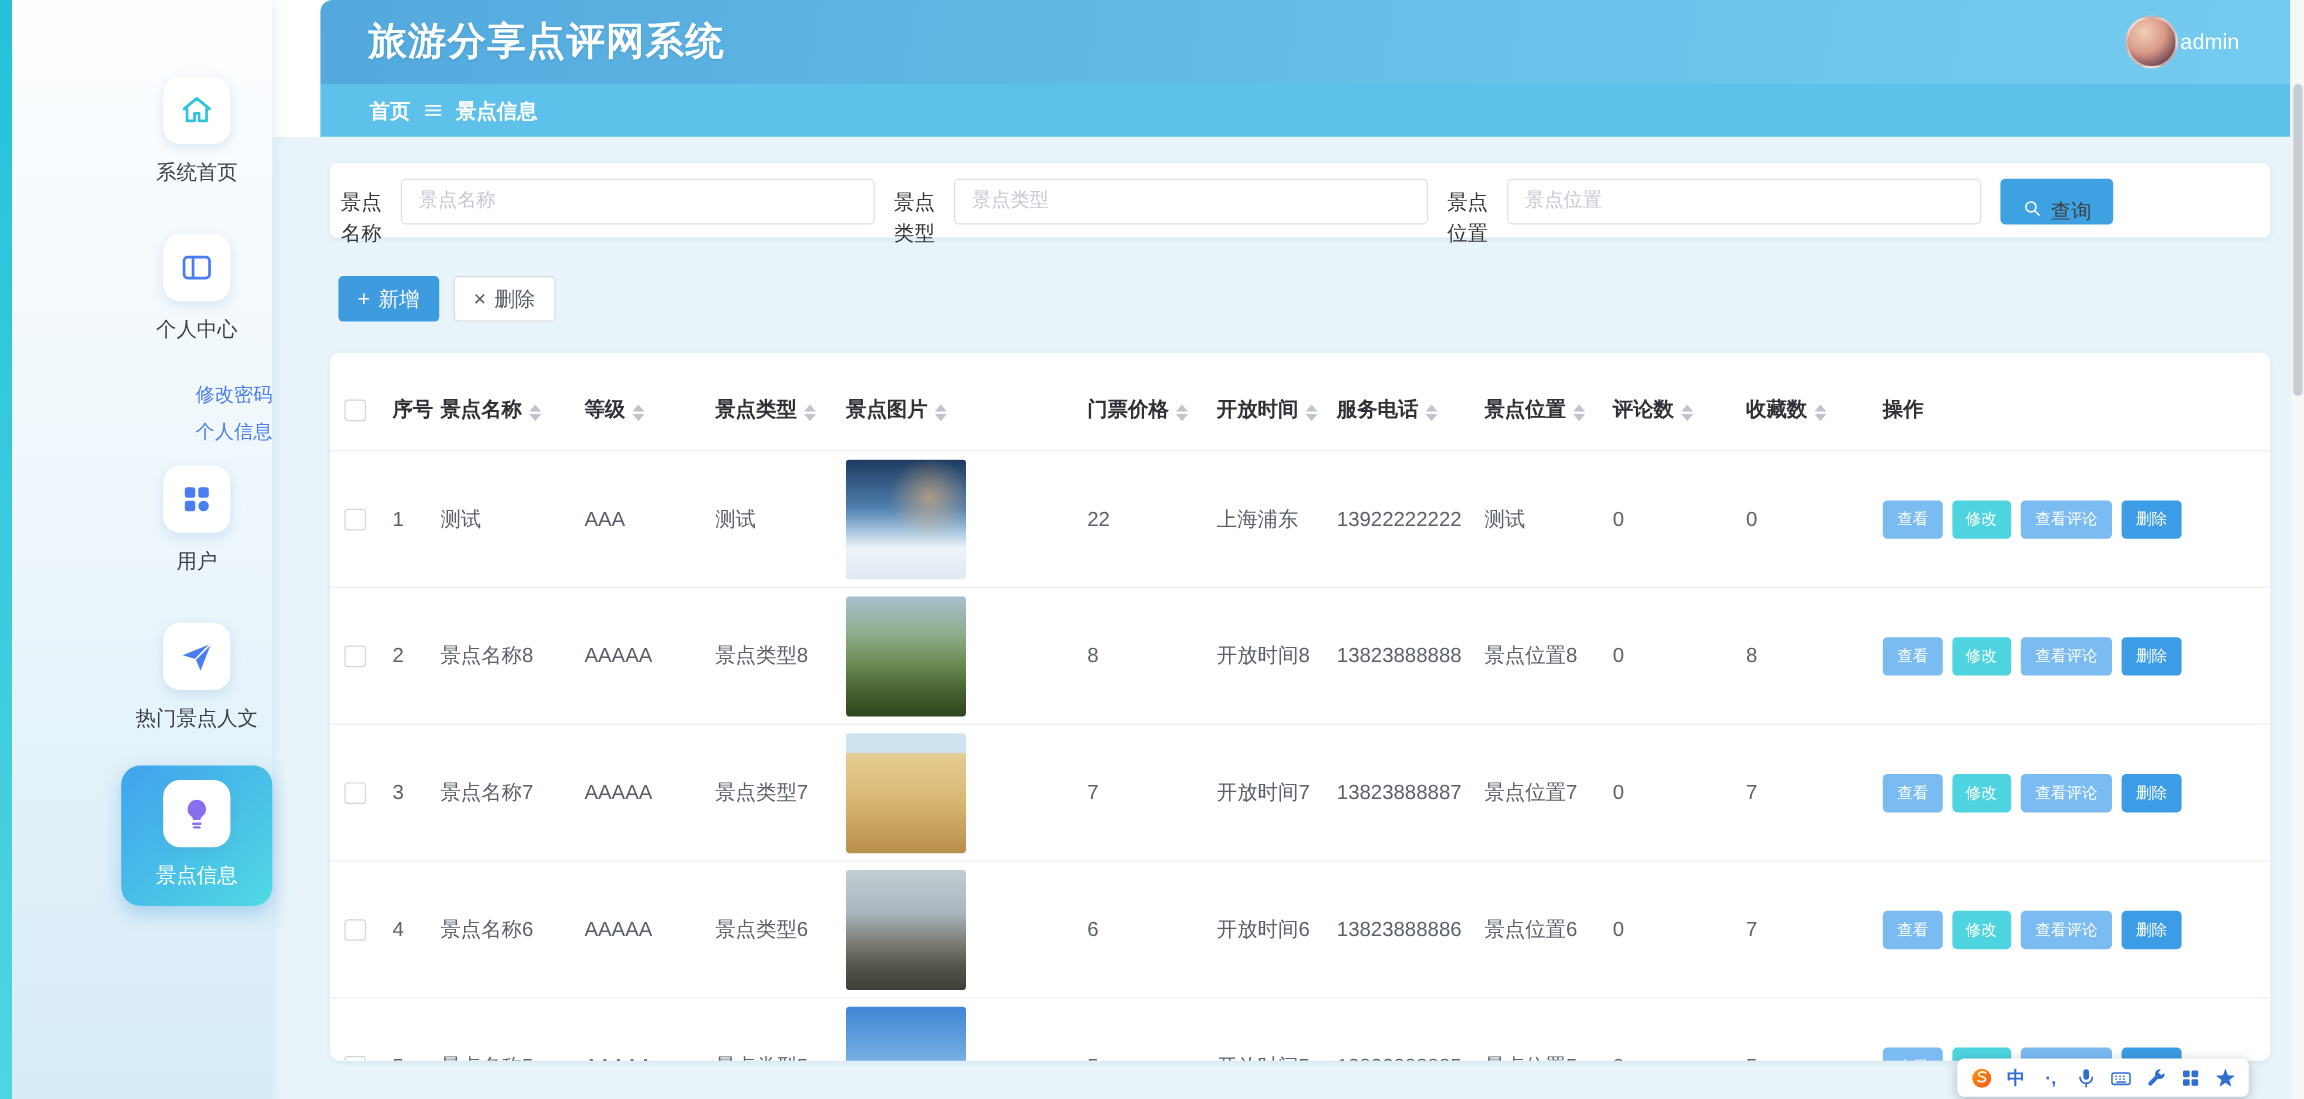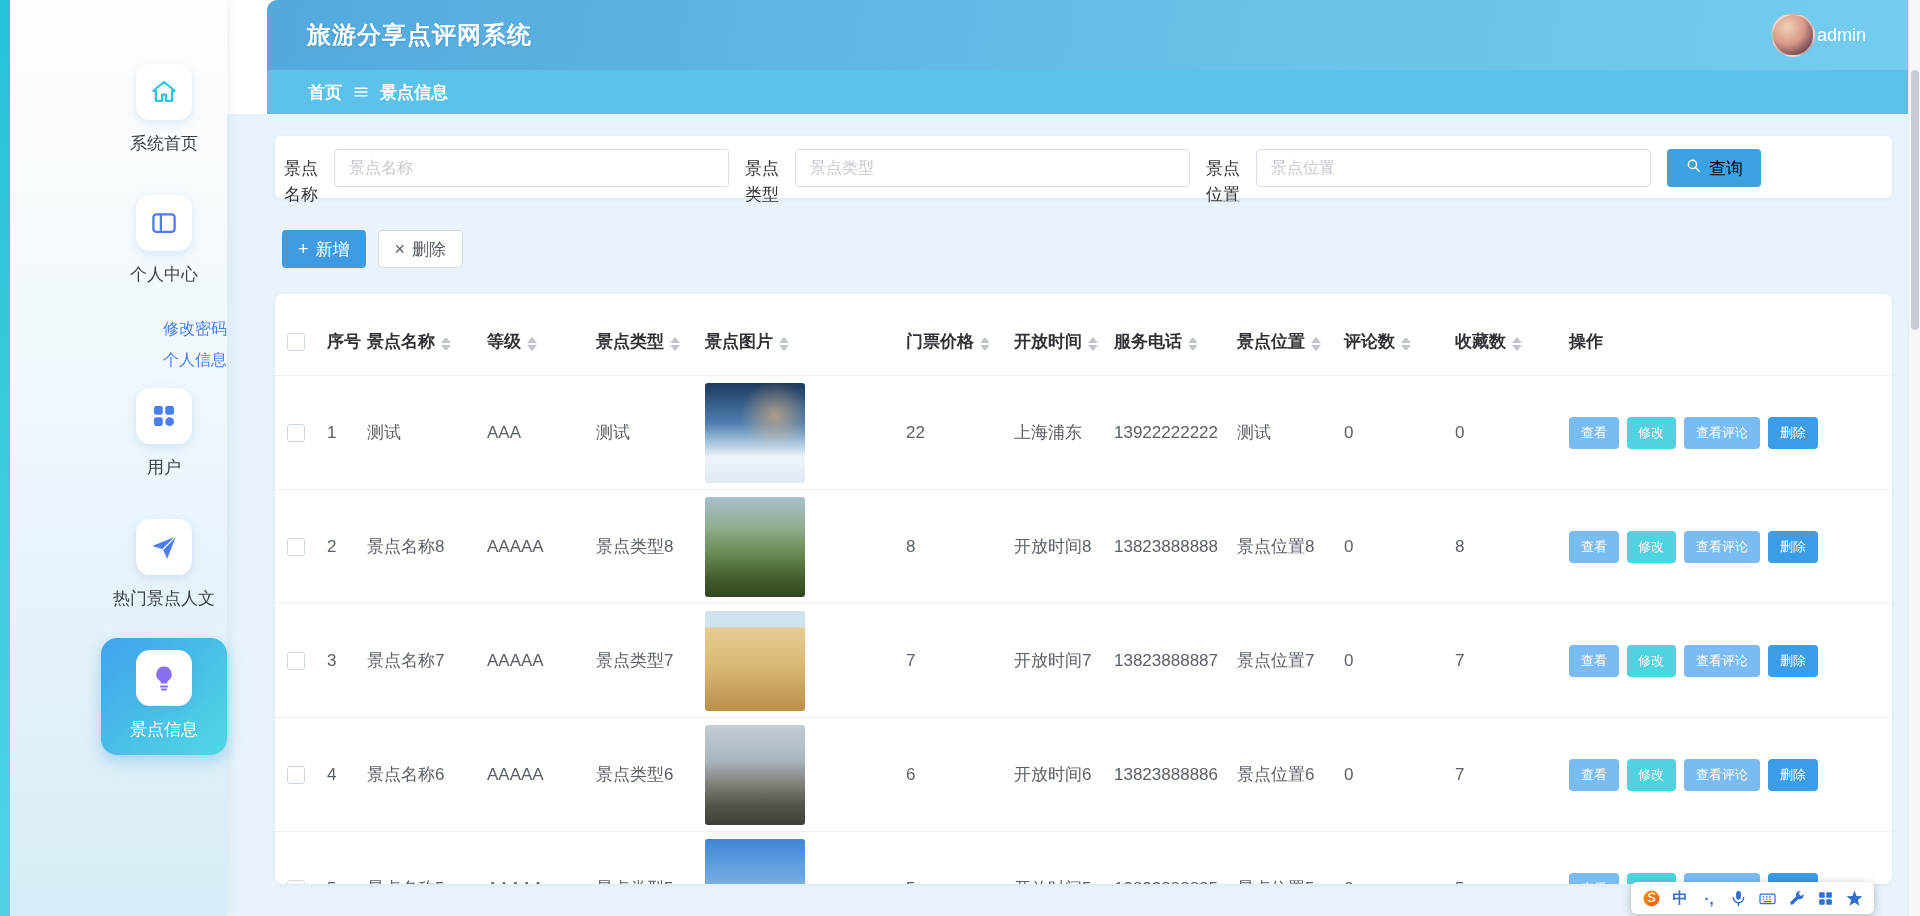--- a/index.html
+++ b/index.html
@@ -33,21 +33,21 @@
   .sb-link { font-size:16px; color:var(--link_color); margin:5px 0; cursor:pointer; }
   .sb-link:first-of-type { margin-top:2px; }
 
   
   .main { flex:1; display:flex; flex-direction:column; min-width:0; }
   .top-zone { background:#fff; padding-left:40px; }
   .topbar { height:70px;
     background: linear-gradient(100deg,var(--header_gradient_start) 0%,#66c0e8 55%,var(--header_gradient_end) 100%);
     border-top-left-radius:10px;
     display:flex; align-items:center; justify-content:space-between; padding:0 54px 0 40px; }
-  .app-title { font-size:24px; font-weight:700; color:#fff; letter-spacing:1px;
+  .app-title { font-size:32px; font-weight:700; color:#fff; letter-spacing:1px;
     text-shadow:0 1px 2px rgba(0,60,100,.18); }
   .user-area { display:flex; align-items:center; gap:2px; cursor:pointer; }
   .avatar { width:44px; height:44px; border-radius:50%;
     background: radial-gradient(circle at 35% 30%, #f2cfb6 0%, #d89a88 45%, #6e4450 80%, #4a2f3a 100%);
     border:2px solid rgba(255,255,255,.55); }
   .username { color:#fff; font-size:18px; }
 
   .breadcrumb { height:44px; background:var(--breadcrumb_bg);
     display:flex; align-items:center; gap:10px; padding-left:41px;
     color:#fff; font-size:17px; font-weight:700; }
@@ -61,23 +61,23 @@
     box-shadow:0 1px 4px rgba(120,160,190,.18);
     display:flex; align-items:flex-start; padding-left:9px; overflow:visible; }
   .search-fields { display:flex; }
   .field-group { display:flex; margin-right:16px; }
   .field-label { width:40px; font-size:17px; line-height:26px; color:#333; margin-top:20px; }
   .field-input { width:395px; height:38px; margin:13px 0 0 10px;
     border:1px solid #dcdfe6; border-radius:4px; padding:0 14px;
     font-size:16px; color:#333; outline:none; background:#fff;
     font-family:"Liberation Sans",sans-serif; }
   .field-input::placeholder { color:#c3c8d0; }
-  .query-btn { margin-top:13px; height:38px; padding:6px 18px;
-    background:var(--query_button); color:#000000; border:none; border-radius:4px;
-    font-size:17px; display:flex; align-items:center; gap:7px; cursor:pointer;
+  .query-btn { margin-top:13px; height:38px; padding:16px 18px;
+    background:var(--query_button); color:#404040; border:none; border-radius:4px;
+    font-size:17px; display:flex; align-items:flex-start; gap:7px; cursor:pointer;
     font-family:"Liberation Sans",sans-serif; }
   .query-btn svg { width:17px; height:17px; }
 
   
   .toolbar { margin:32px 0 0 7px; display:flex; gap:12px; }
   .add-btn { height:38px; padding:0 16px; background:var(--primary_button); color:#fff;
     border:none; border-radius:4px; font-size:17px; display:flex; align-items:center; gap:7px;
     cursor:pointer; font-family:"Liberation Sans",sans-serif; }
   .del-btn { height:38px; padding:0 16px; background:#fff; color:#555b63;
     border:1px solid #d5dae0; border-radius:4px; font-size:17px;

